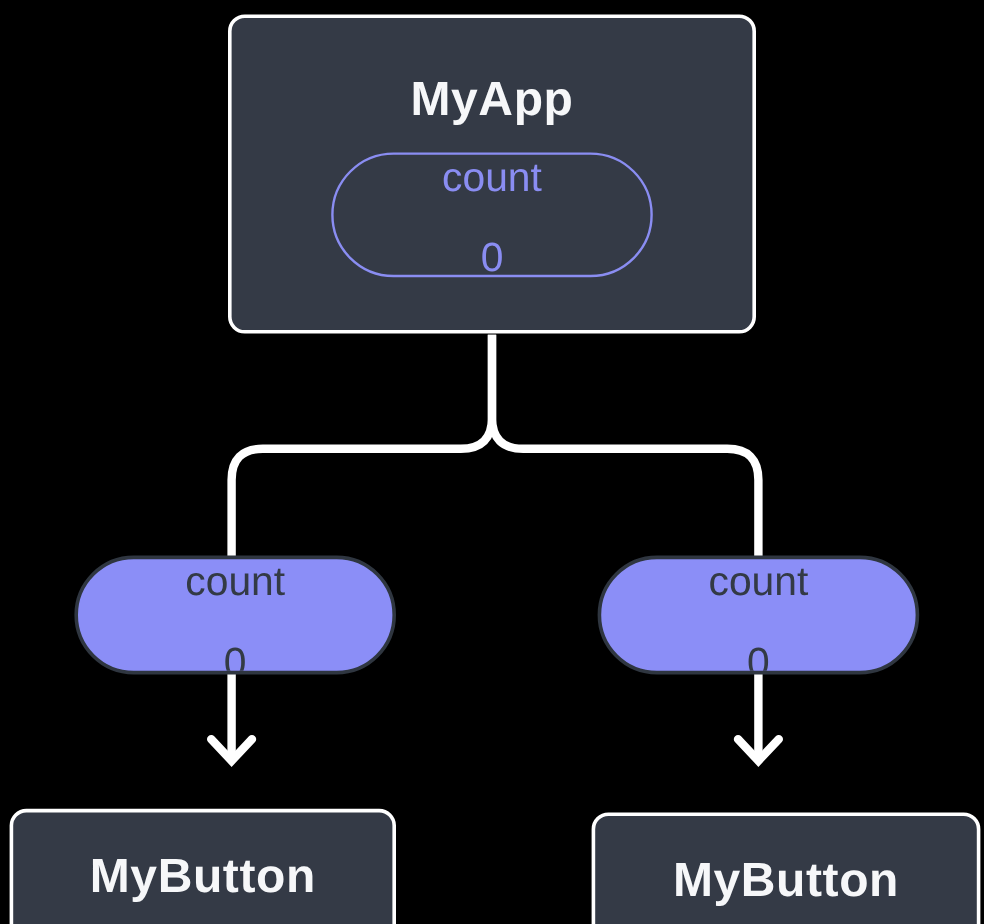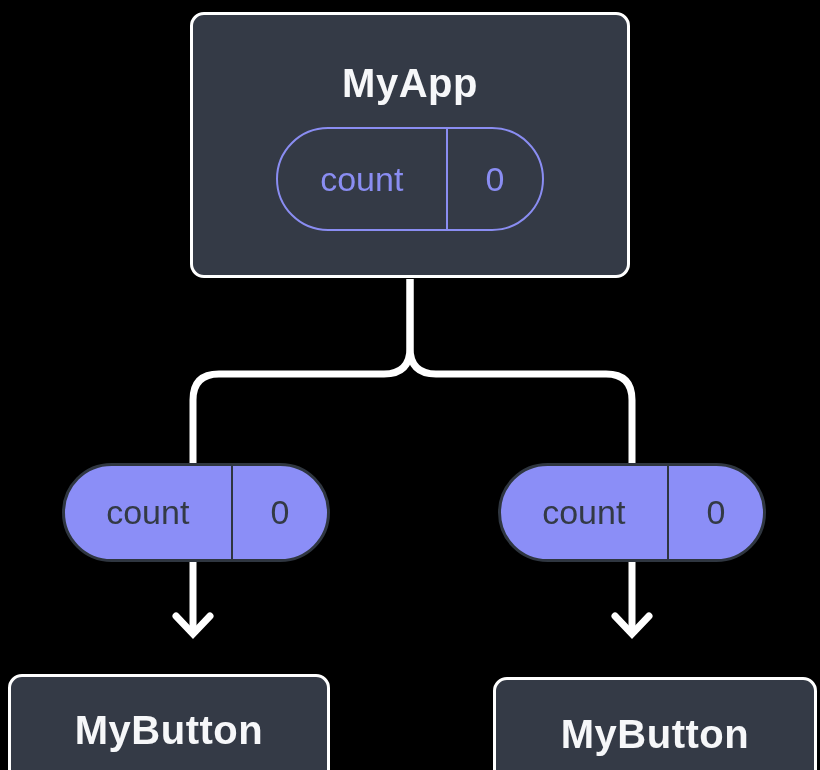--- a/index.html
+++ b/index.html
@@ -39,20 +39,21 @@
   .node-title{
     font-size:40px;font-weight:600;letter-spacing:.5px;
     line-height:1;
   }
   .node-root .node-title{margin-top:48px;}
   .pill{
     box-sizing:border-box;
     display:flex;align-items:stretch;
     border-radius:60px;
     overflow:hidden;
+    flex-direction:column;
   }
   .pill-seg{display:flex;align-items:center;justify-content:center;}
   .pill-key{flex:1 1 auto;}
   .pill-val{flex:0 0 94px;}
   .state-pill{
     margin-top:24px;
     width:268px;height:104px;
     border:2.5px solid var(--accent);
     color:var(--accent);
     font-size:34px;

